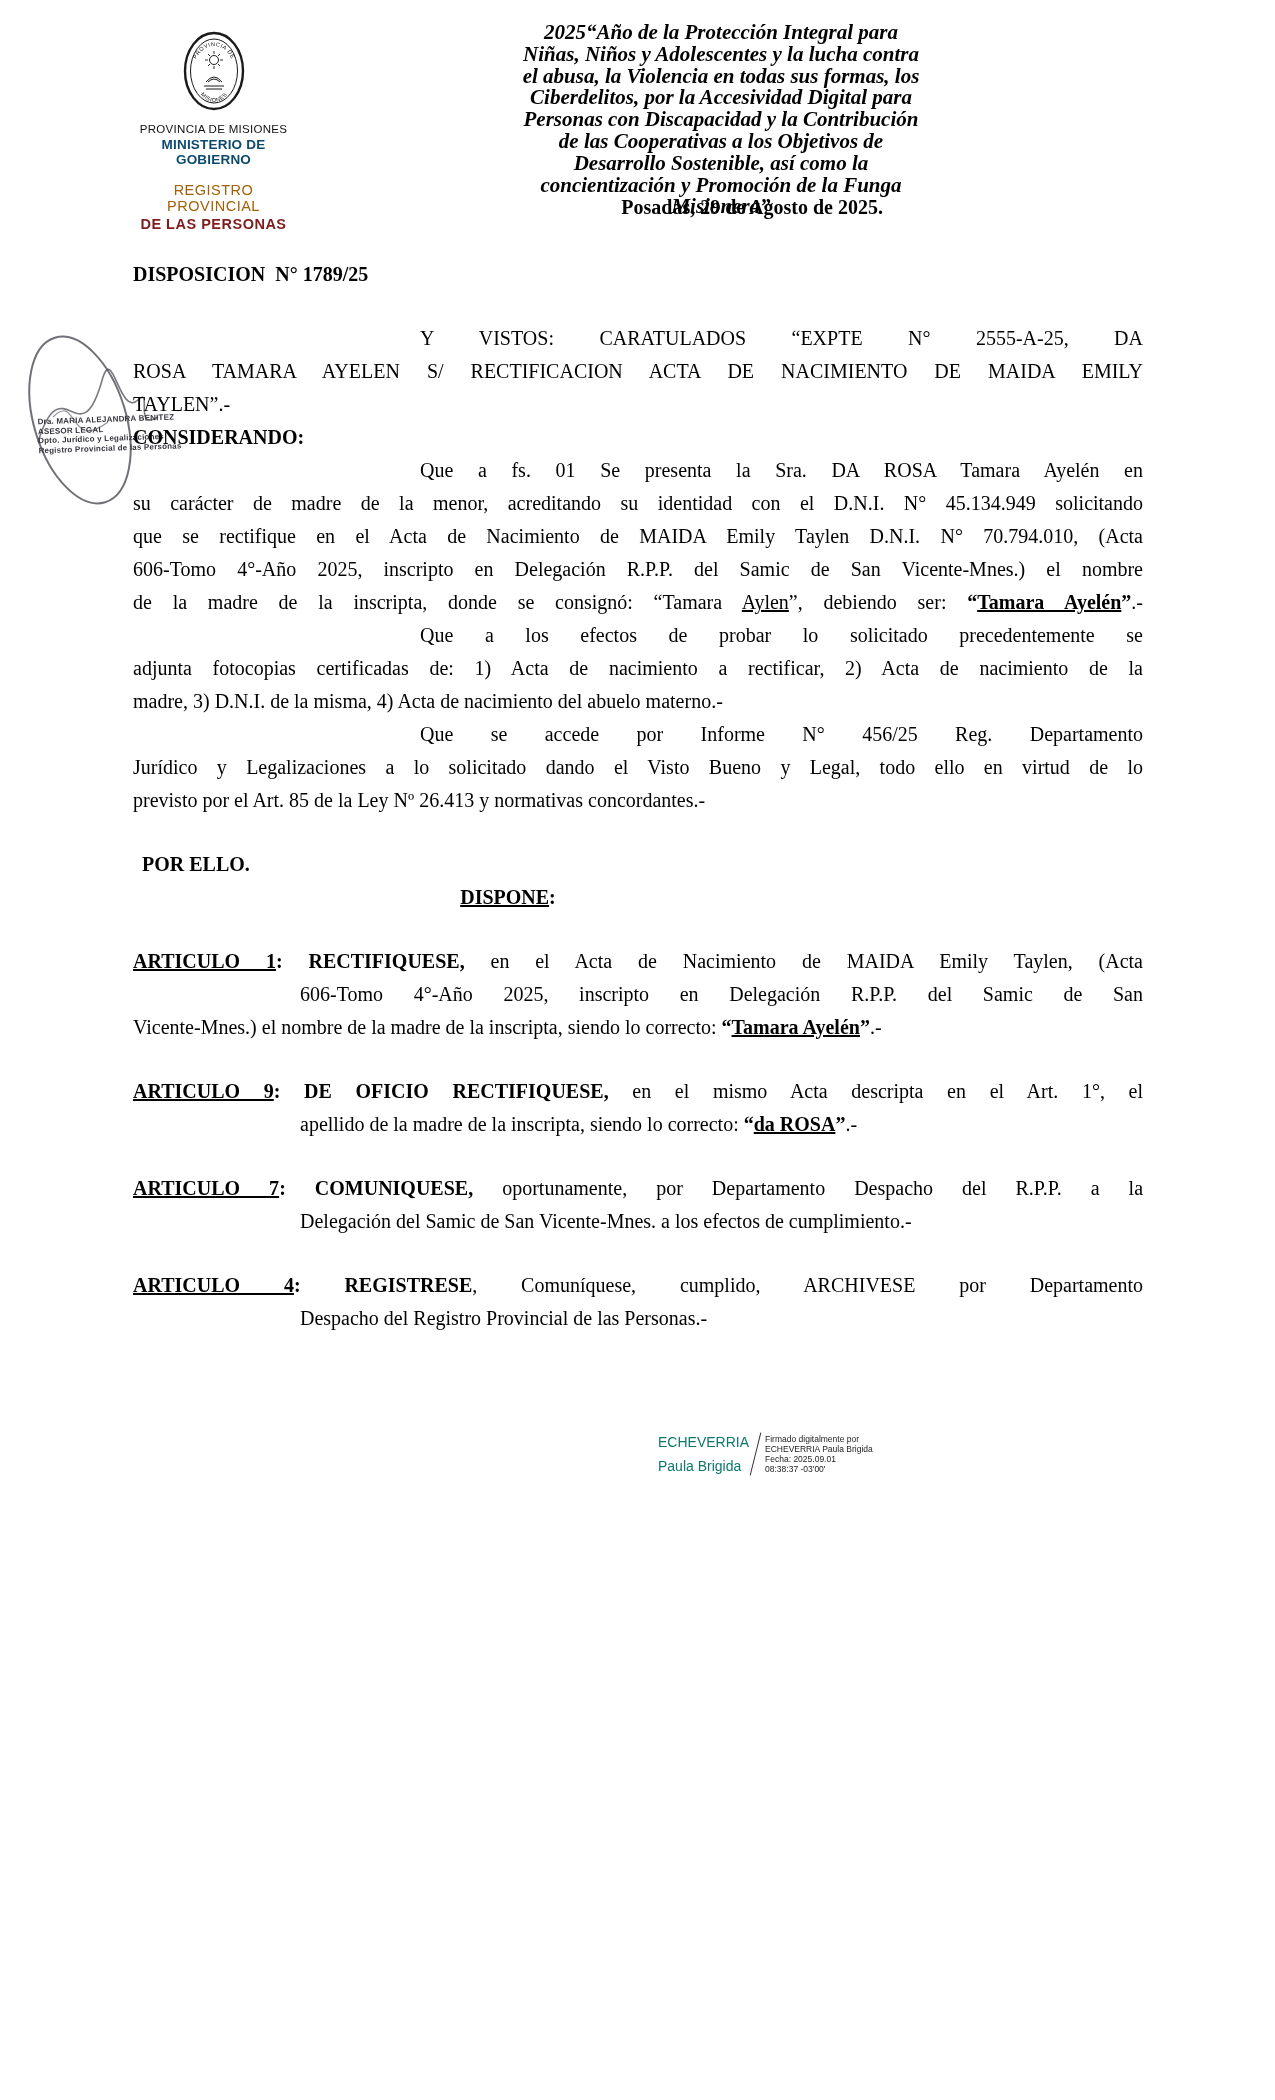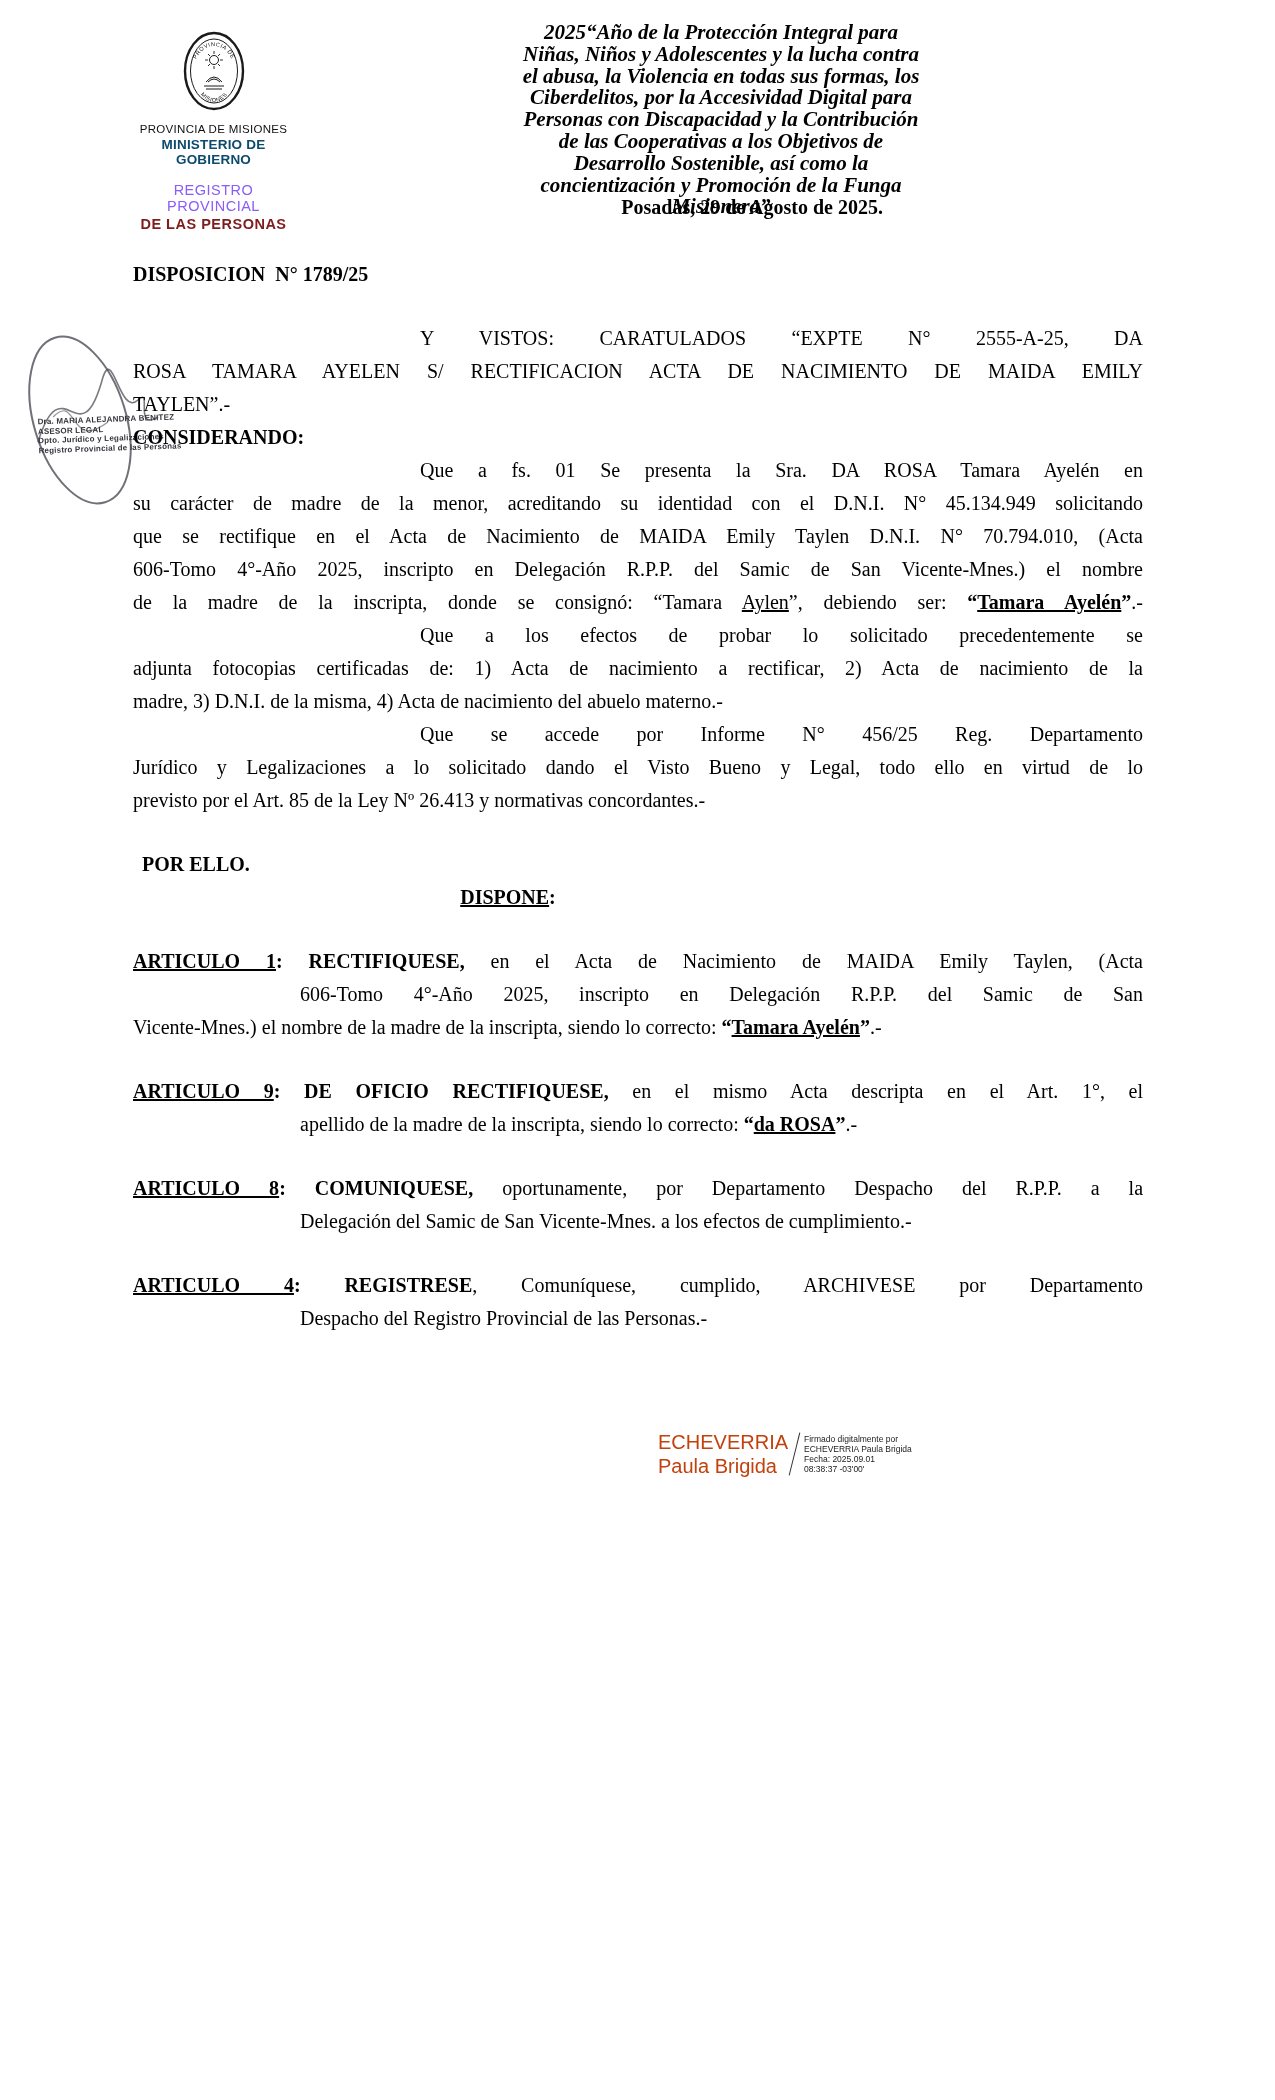--- a/index.html
+++ b/index.html
@@ -11,21 +11,21 @@
   }
 
   
   .logo-block {
     position:absolute; left:126px; top:30px; width:175px;
     text-align:center; font-family:"Liberation Sans", sans-serif;
   }
   .shield-wrap { display:inline-block; }
   .org1 { font-size:11.5px; letter-spacing:.3px; margin-top:7px; color:#111; }
   .org2 { font-size:13.5px; font-weight:bold; letter-spacing:.2px; margin-top:2px; color:#0c4a6e; }
-  .org3 { font-size:14.5px; letter-spacing:.5px; margin-top:15px; color:#8b5cf6; }
+  .org3 { font-size:14.5px; letter-spacing:.5px; margin-top:15px; color:#a16207; }
   .org4 { font-size:14.5px; font-weight:bold; letter-spacing:.5px; margin-top:2px; color:#7f1d1d; }
 
   
   .quote {
     position:absolute; left:520px; top:22px; width:402px;
     font-style:italic; font-weight:bold; font-size:21px;
     line-height:21.8px; text-align:center; color:#000;
   }
 
   
@@ -54,21 +54,21 @@
   .line.ind-hang { padding-left:167px; }
   .line.ind-small { padding-left:9px; }
   .b { font-weight:bold; }
   .u { text-decoration:underline; }
 
   
   .sig-block {
     position:absolute; left:658px; top:1430px; width:260px;
     font-family:"Liberation Sans", sans-serif; display:flex; align-items:center;
   }
-  .sig-name { font-size:20px; line-height:24px; color:#c2410c; }
+  .sig-name { font-size:14px; line-height:24px; color:#0f766e; }
   .sig-divider {
     width:0; height:44px; border-left:1.6px solid #333;
     transform:rotate(14deg); margin:0 9px 0 6px;
   }
   .sig-details { font-size:8.5px; line-height:10px; color:#222; }
 </style>
 </head>
 <body>
 
 <div class="page">
@@ -154,21 +154,21 @@
         <div class="para gap">
           <div class="line stretch"><span class="b u">ARTICULO 1</span><span class="b ">: </span><span class="b ">RECTIFIQUESE,</span><span class=""> en el Acta de Nacimiento de MAIDA Emily Taylen, (Acta</span></div>
           <div class="line stretch ind-hang"><span class="">606-Tomo 4°-Año 2025, inscripto en Delegación R.P.P. del Samic de San</span></div>
           <div class="line"><span class="">Vicente-Mnes.) el nombre de la madre de la inscripta, siendo lo correcto: </span><span class="b ">“</span><span class="b u">Tamara Ayelén</span><span class="b ">”</span><span class="">.-</span></div>
         </div>
         <div class="para gap">
           <div class="line stretch"><span class="b u">ARTICULO 9</span><span class="b ">: </span><span class="b ">DE OFICIO RECTIFIQUESE,</span><span class=""> en el mismo Acta descripta en el Art. 1°, el</span></div>
           <div class="line ind-hang"><span class="">apellido de la madre de la inscripta, siendo lo correcto: </span><span class="b ">“</span><span class="b u">da ROSA</span><span class="b ">”</span><span class="">.-</span></div>
         </div>
         <div class="para gap">
-          <div class="line stretch"><span class="b u">ARTICULO 8</span><span class="b ">: </span><span class="b ">COMUNIQUESE,</span><span class=""> oportunamente, por Departamento Despacho del R.P.P. a la</span></div>
+          <div class="line stretch"><span class="b u">ARTICULO 7</span><span class="b ">: </span><span class="b ">COMUNIQUESE,</span><span class=""> oportunamente, por Departamento Despacho del R.P.P. a la</span></div>
           <div class="line ind-hang"><span class="">Delegación del Samic de San Vicente-Mnes. a los efectos de cumplimiento.-</span></div>
         </div>
         <div class="para gap">
           <div class="line stretch"><span class="b u">ARTICULO 4</span><span class="b ">: </span><span class="b ">REGISTRESE</span><span class="">, Comuníquese, cumplido, ARCHIVESE por Departamento</span></div>
           <div class="line ind-hang"><span class="">Despacho del Registro Provincial de las Personas.-</span></div>
         </div>
       </div>
   </div>
 
   <div class="sig-block">

